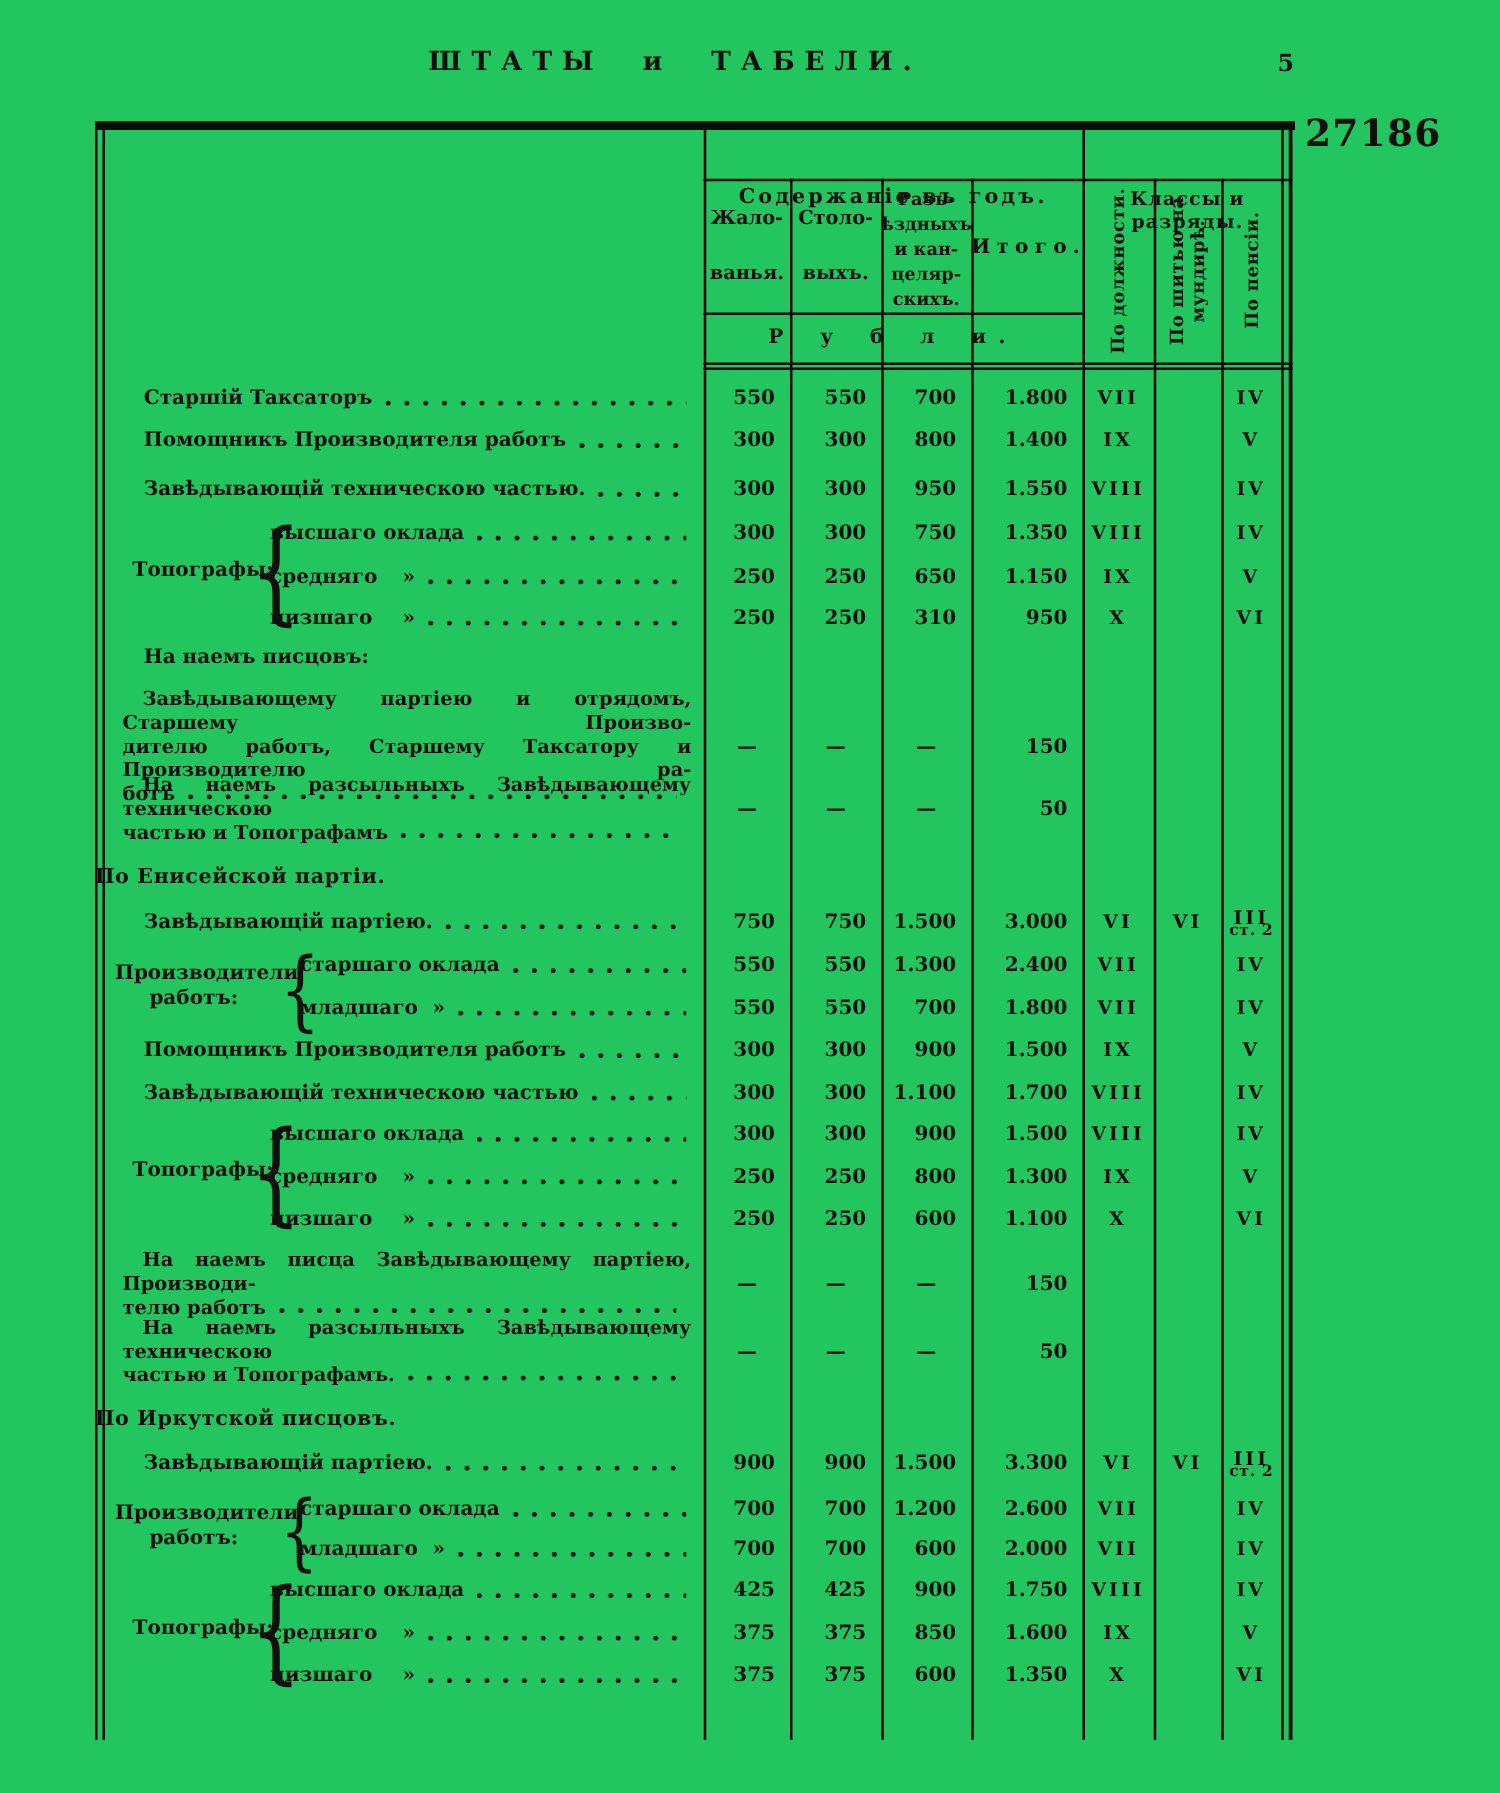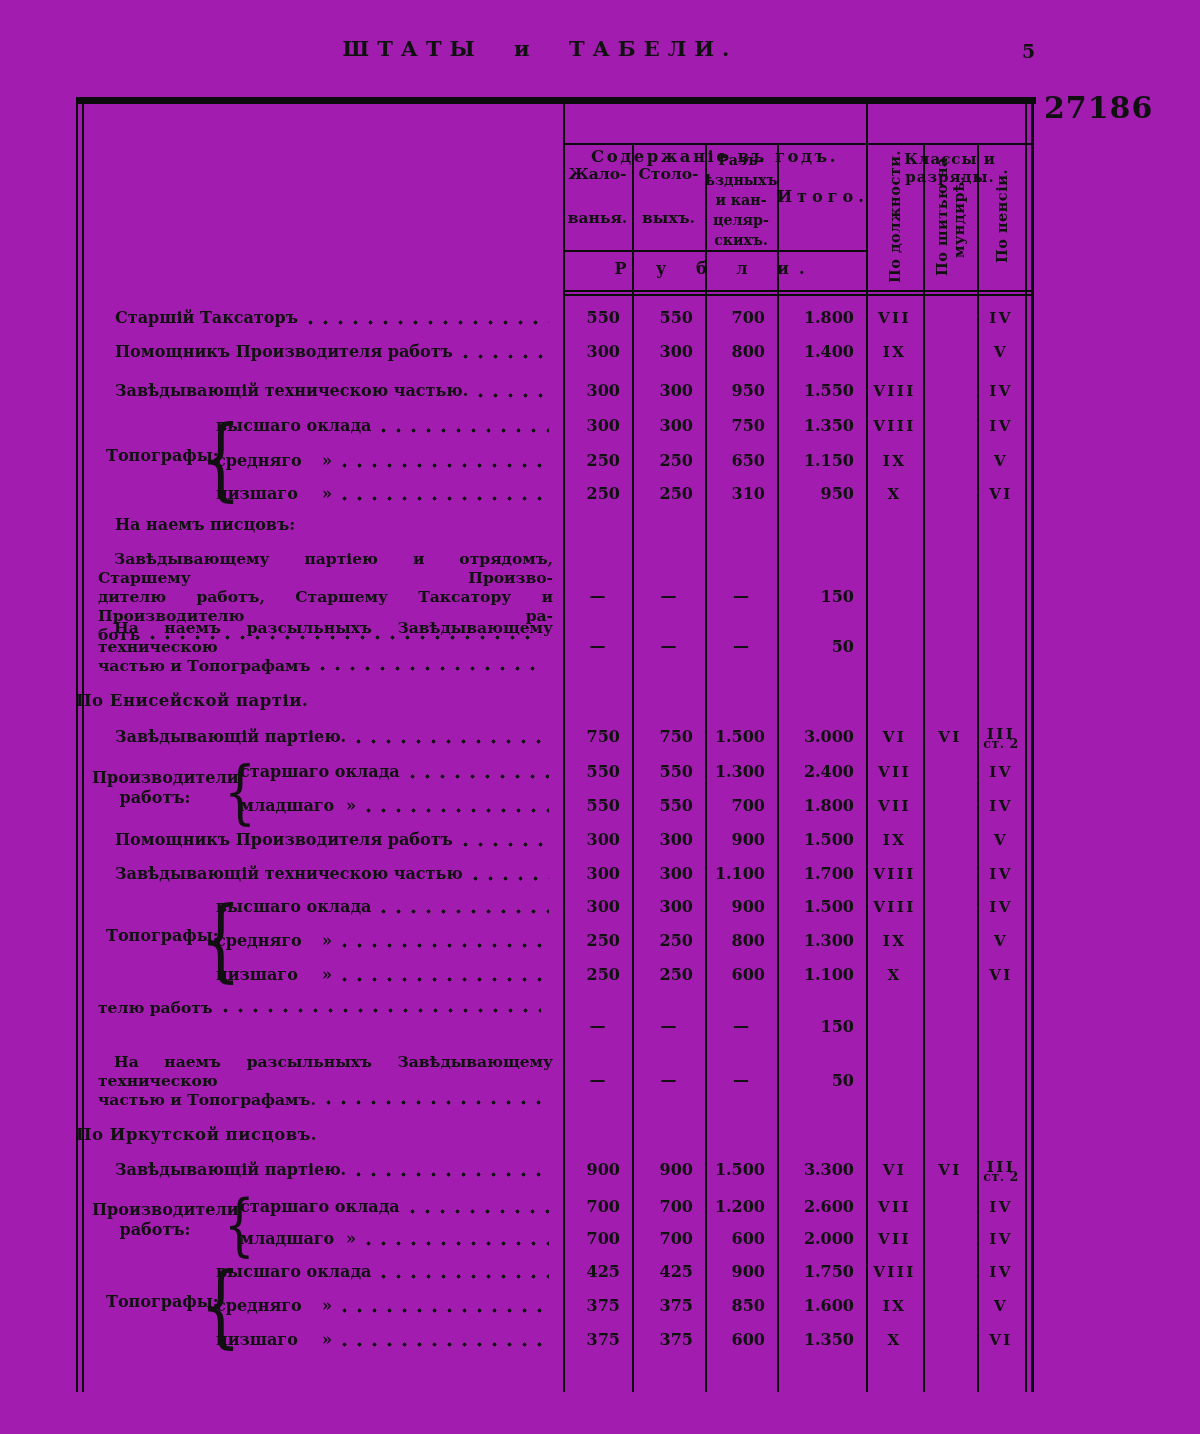--- a/index.html
+++ b/index.html
@@ -1,21 +1,21 @@
 <!DOCTYPE html>
 <html><head>
 <meta charset="utf-8">
 <style>
   * { box-sizing: border-box; margin: 0; padding: 0; }
   html,body { background:#e8e8e8; }
   .page {
     position: relative;
     width: 1200px; height: 1434px;
     margin: 0 auto;
-    background: #a21caf;
+    background: #22c55e;
     color: #101010;
     font-family: "DejaVu Serif", serif;
     font-weight: 700;
     overflow: hidden;
   }
   .title {
     position: absolute; top: 36px; left: 0; width: 1080px;
     text-align: center;
     font-size: 21px; letter-spacing: 8px; word-spacing: 16px;
   }
@@ -337,20 +337,21 @@
           </div>
           <div class="cell num" style="left: 487px; width: 69px; top: 0px;">250</div>
           <div class="cell num" style="left: 556px; width: 73px; top: 0px;">250</div>
           <div class="cell num" style="left: 629px; width: 72px; top: 0px;">600</div>
           <div class="cell num" style="left: 701px; width: 89px; top: 0px;">1.100</div>
           <div class="cell rom" style="left: 790px; width: 57px; top: 0px;">X</div>
           <div class="cell rom" style="left: 901px; width: 48px; top: 0px;">VI</div>
         </div>
         <div class="row" style="top: 894px;">
           <div class="para">
+            <div class="pline first">На наемъ писца Завѣдывающему партіею, Производи-</div>
             <div class="pline last">
               <span>телю работъ</span>
               <div class="ld"></div>
             </div>
           </div>
           <div class="cell num dash" style="left: 487px; width: 69px; top: 16px;">—</div>
           <div class="cell num dash" style="left: 556px; width: 73px; top: 16px;">—</div>
           <div class="cell num dash" style="left: 629px; width: 72px; top: 16px;">—</div>
           <div class="cell num" style="left: 701px; width: 89px; top: 16px;">150</div>
         </div>

